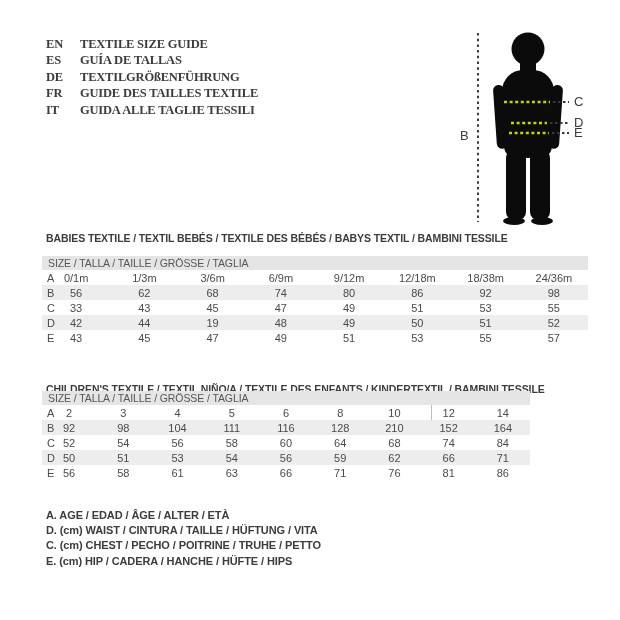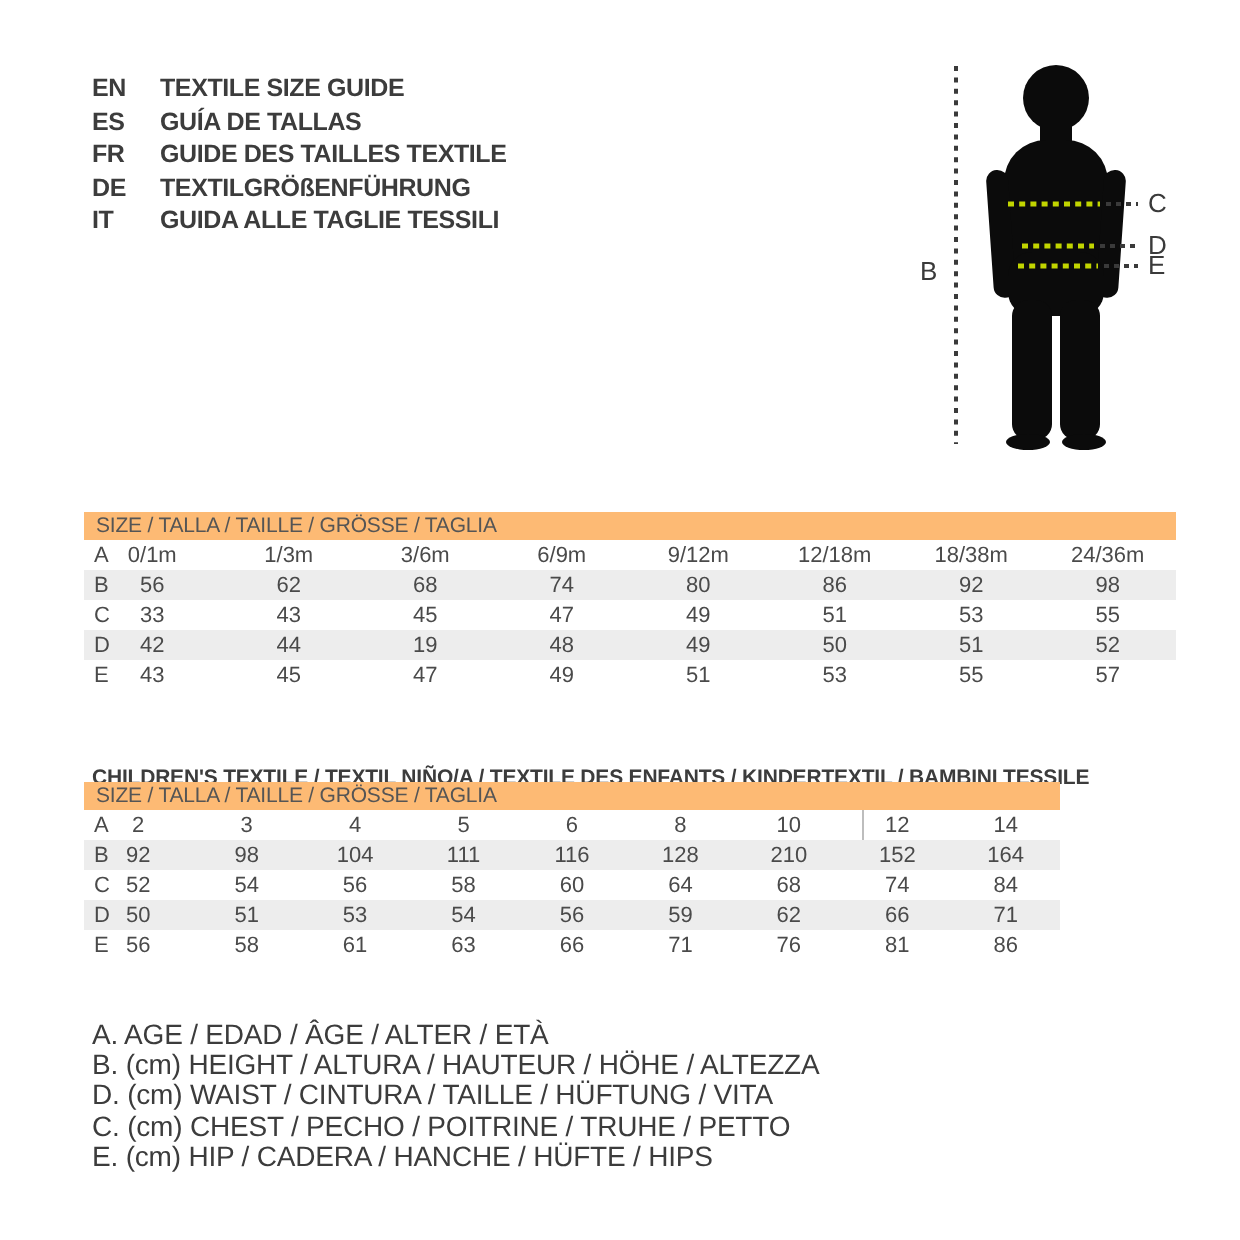--- a/index.html
+++ b/index.html
@@ -1,71 +1,71 @@
 <!DOCTYPE html>
 <html><head>
 <meta charset="utf-8">
 <style>
   html,body { margin:0; padding:0; background:#ffffff; }
   body { width:620px; height:620px; font-family:"Liberation Sans", sans-serif; }
   .canvas { position:relative; width:620px; height:620px; background:#ffffff; overflow:hidden; color:#474747; }
 
   
   .langs { position:absolute; left:46px; top:36px; }
-  .lang-row { display:flex; height:16.5px; align-items:center; }
+  .lang-row { display:flex; height:16.5px; align-items:center;font-family:Liberation Serif, serif; }
   .lang-code, .lang-label { font-size:12.5px; font-weight:bold; color:#3c3c3c; letter-spacing:-0.2px; white-space:nowrap; }
   .lang-code { width:34px; }
 
   
   .fig { position:absolute; left:440px; top:10px; width:180px; height:225px; }
   .fig text { font-family:"Liberation Sans", sans-serif; font-size:13px; fill:#3a3a3a; }
 
   
   .section-title { position:absolute; left:46px; font-size:10.5px; font-weight:bold; color:#3c3c3c; letter-spacing:-0.1px; white-space:nowrap; }
   .title-babies { top:232px; }
   .title-children { top:383px; }
 
   
   .size-table { position:absolute; left:42px; }
   .table-babies { top:256px; width:546px; }
   .table-children { top:391px; width:488px; }
-  .band { position:relative; height:14px; background:#fdba74; display:flex; align-items:center; padding-left:6px; box-sizing:border-box; font-size:10.5px; color:#555555; letter-spacing:-0.1px; z-index:2; }
+  .band { position:relative; height:14px; background:#e5e5e5; display:flex; align-items:center; padding-left:6px; box-sizing:border-box; font-size:10.5px; color:#555555; letter-spacing:-0.1px; z-index:2; }
   .trow { position:relative; display:flex; height:15px; align-items:center; font-size:11px; color:#4a4a4a; z-index:2; }
   .trow.alt { background:#ededed; }
   .rl { position:absolute; left:5px; }
   .c { flex:1; text-align:center; }
   .hl { position:absolute; z-index:1; }
   .hl-babies { left:391px; top:4px; width:129px; height:10px; background:rgba(255,255,255,0.5); }
   .hl-children { left:389px; top:9px; width:99px; height:20px; background:rgba(255,255,255,0.78); border-left:1px solid #bdbdbd; box-sizing:border-box; }
 
   
   .legend { position:absolute; left:46px; top:509px; }
-  .legend-row { height:15.2px; font-size:14px; font-weight:normal; color:#3c3c3c; letter-spacing:-0.1px; white-space:nowrap; }
+  .legend-row { height:15.2px; font-size:11px; font-weight:bold; color:#3c3c3c; letter-spacing:-0.1px; white-space:nowrap; }
 </style>
 </head>
 <body>
 
 <div class="canvas">
 
   <div class="langs">
     <div class="lang-row">
         <span class="lang-code">EN</span>
         <span class="lang-label">TEXTILE SIZE GUIDE</span>
       </div>
     <div class="lang-row">
         <span class="lang-code">ES</span>
         <span class="lang-label">GUÍA DE TALLAS</span>
       </div>
     <div class="lang-row">
+        <span class="lang-code">DE</span>
+        <span class="lang-label">TEXTILGRÖßENFÜHRUNG</span>
+      </div>
+    <div class="lang-row">
         <span class="lang-code">FR</span>
         <span class="lang-label">GUIDE DES TAILLES TEXTILE</span>
-      </div>
-    <div class="lang-row">
-        <span class="lang-code">DE</span>
-        <span class="lang-label">TEXTILGRÖßENFÜHRUNG</span>
       </div>
     <div class="lang-row">
         <span class="lang-code">IT</span>
         <span class="lang-label">GUIDA ALLE TAGLIE TESSILI</span>
       </div>
   </div>
 
   <svg class="fig" viewBox="0 0 180 225" width="180" height="225">
 
     <g fill="#0b0b0b">
@@ -96,20 +96,21 @@
       <line x1="110" y1="113" x2="129" y2="113"></line>
       <line x1="112" y1="123" x2="129" y2="123"></line>
     </g>
 
     <text x="20" y="130">B</text>
     <text x="134" y="96">C</text>
     <text x="134" y="117">D</text>
     <text x="134" y="127">E</text>
   </svg>
 
+  <div class="section-title title-babies">BABIES TEXTILE / TEXTIL BEBÉS / TEXTILE DES BÉBÉS / BABYS TEXTIL / BAMBINI TESSILE</div>
   <div class="size-table table-babies">
     <div class="band">SIZE / TALLA / TAILLE / GRÖSSE / TAGLIA</div>
     <div class="hl hl-babies"></div>
     <div class="trow">
         <span class="rl">A</span>
         <span class="c">0/1m</span>
         <span class="c">1/3m</span>
         <span class="c">3/6m</span>
         <span class="c">6/9m</span>
         <span class="c">9/12m</span>
@@ -224,19 +225,18 @@
         <span class="c">66</span>
         <span class="c">71</span>
         <span class="c">76</span>
         <span class="c">81</span>
         <span class="c">86</span>
       </div>
   </div>
 
   <div class="legend">
     <div class="legend-row">A. AGE / EDAD / ÂGE / ALTER / ETÀ</div>
-    <div class="legend-row">B. (cm) HEIGHT / ALTURA / HAUTEUR / HÖHE / ALTEZZA</div>
     <div class="legend-row">D. (cm) WAIST / CINTURA / TAILLE / HÜFTUNG / VITA</div>
     <div class="legend-row">C. (cm) CHEST / PECHO / POITRINE / TRUHE / PETTO</div>
     <div class="legend-row">E. (cm) HIP / CADERA / HANCHE / HÜFTE / HIPS</div>
   </div>
 
 </div>
 
 </body></html>

